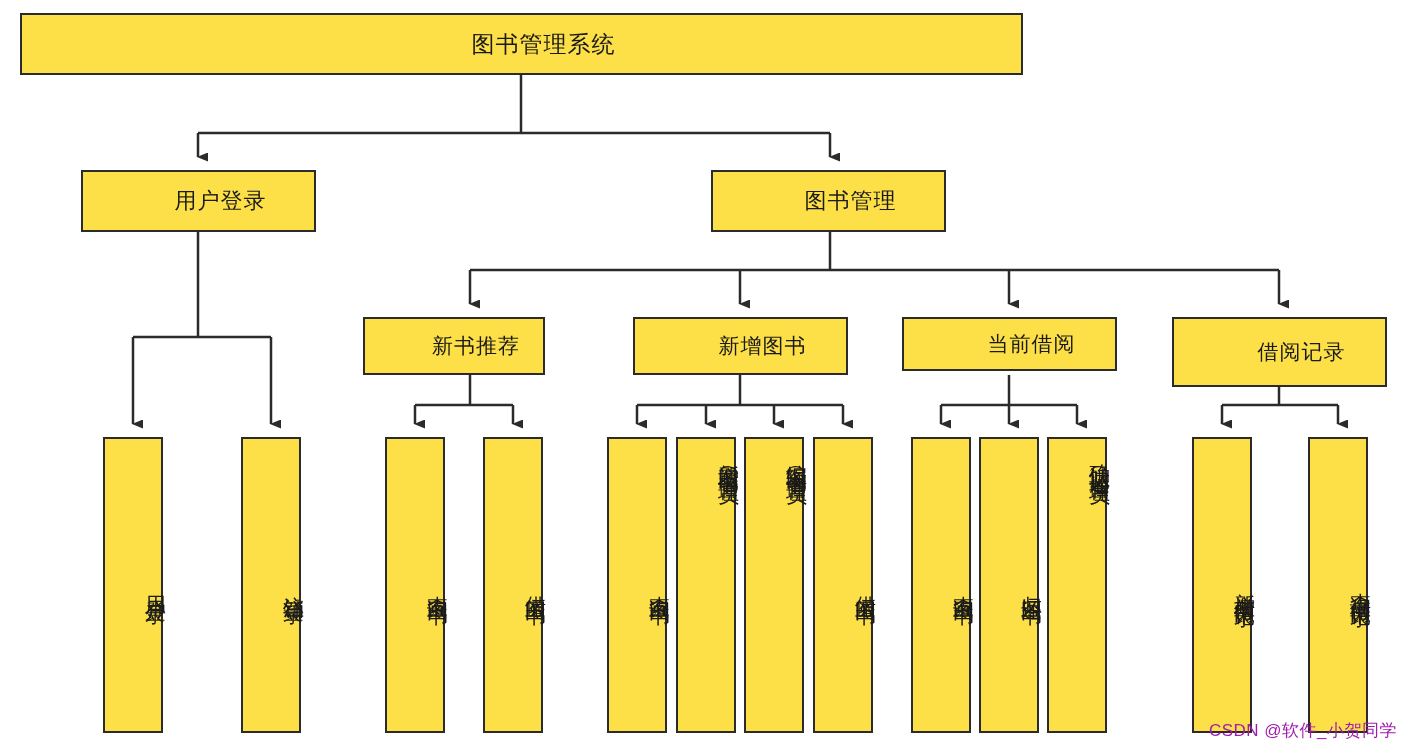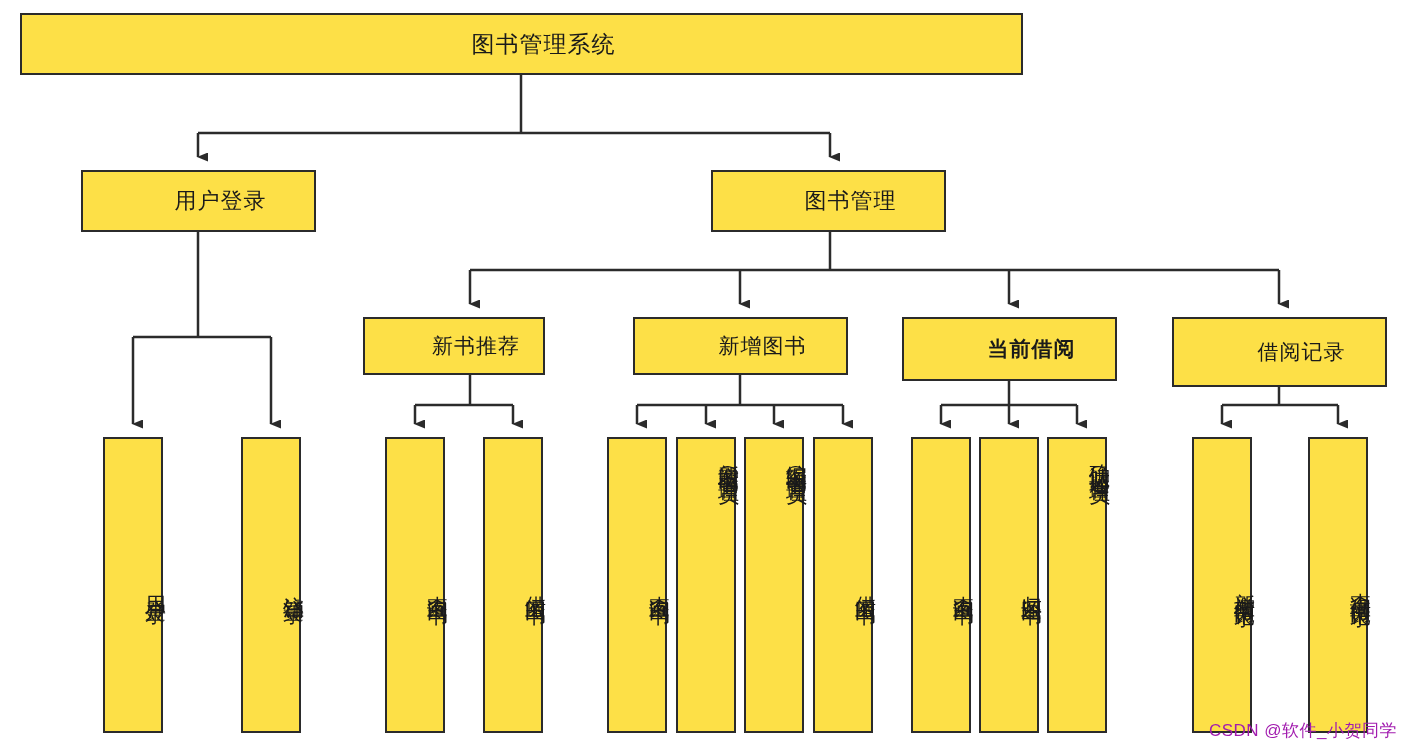--- a/index.html
+++ b/index.html
@@ -141,21 +141,21 @@
   <div class="node level1" style="left:711px; top:170px; width:235px; height:62px;">
     <span>图书管理</span>
   </div>
 
   <div class="node level2" style="left:363px; top:317px; width:182px; height:58px;">
     <span>新书推荐</span>
   </div>
   <div class="node level2" style="left:633px; top:317px; width:215px; height:58px;">
     <span>新增图书</span>
   </div>
-  <div class="node level2" style="left:902px; top:317px; width:215px; height:64px;font-weight:bold;">
+  <div class="node level2" style="left:902px; top:317px; width:215px; height:54px;">
     <span>当前借阅</span>
   </div>
   <div class="node level2" style="left:1172px; top:317px; width:215px; height:70px;">
     <span>借阅记录</span>
   </div>
 
   <div class="node leaf centered" style="left:103px; top:437px; width:60px; height:296px;">
     <span class="vtext">用户登录</span>
   </div>
   <div class="node leaf centered" style="left:241px; top:437px; width:60px; height:296px;">

